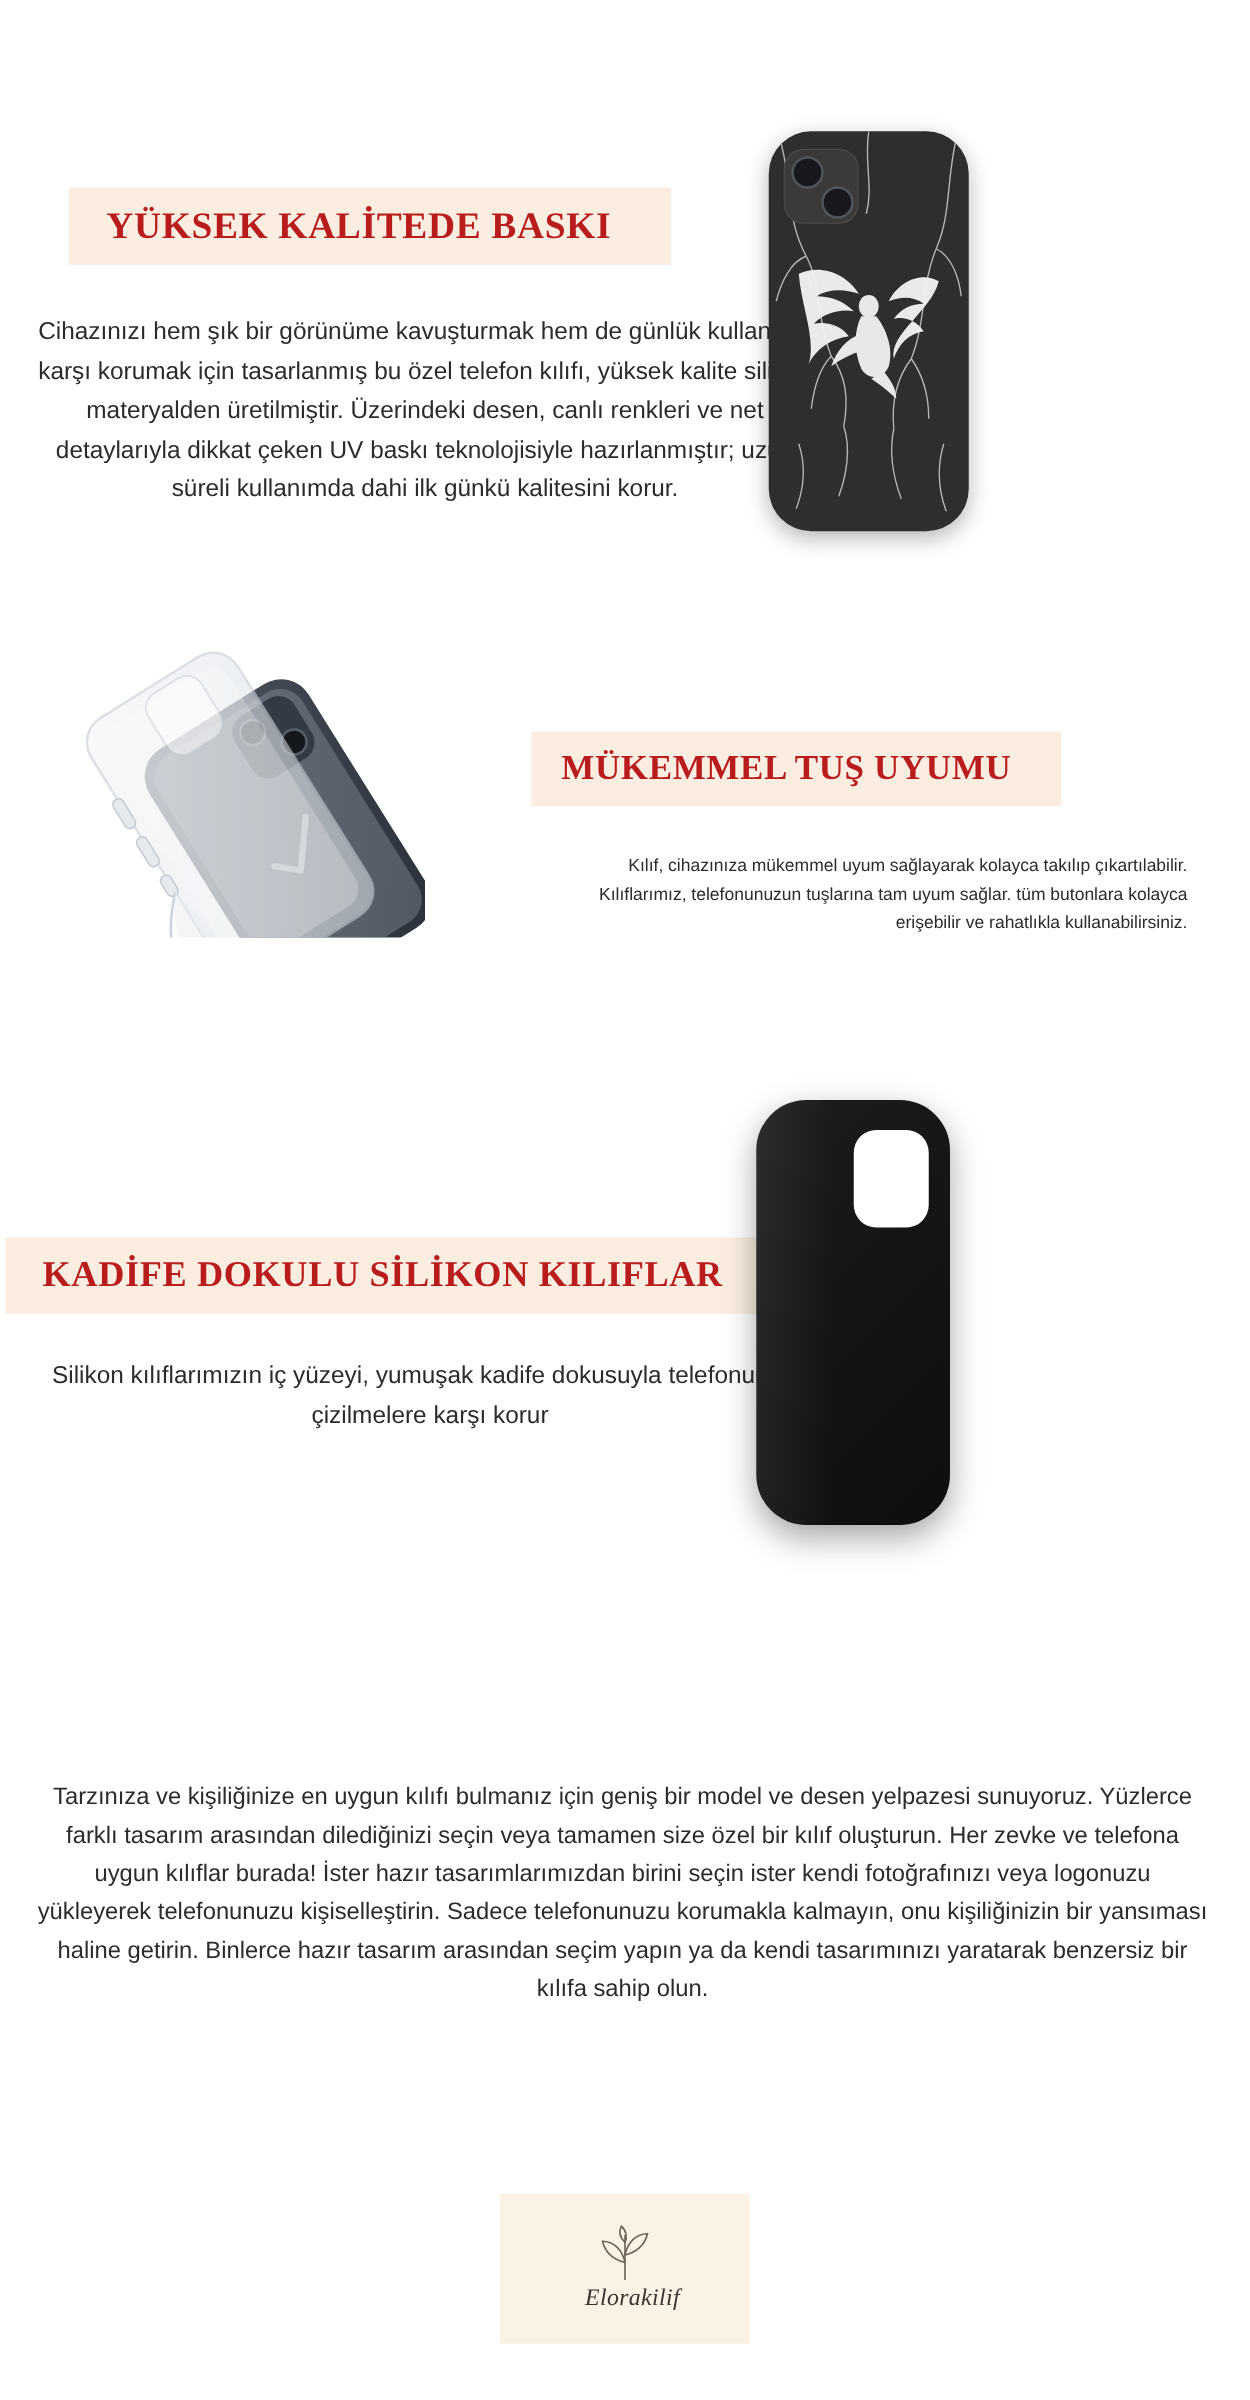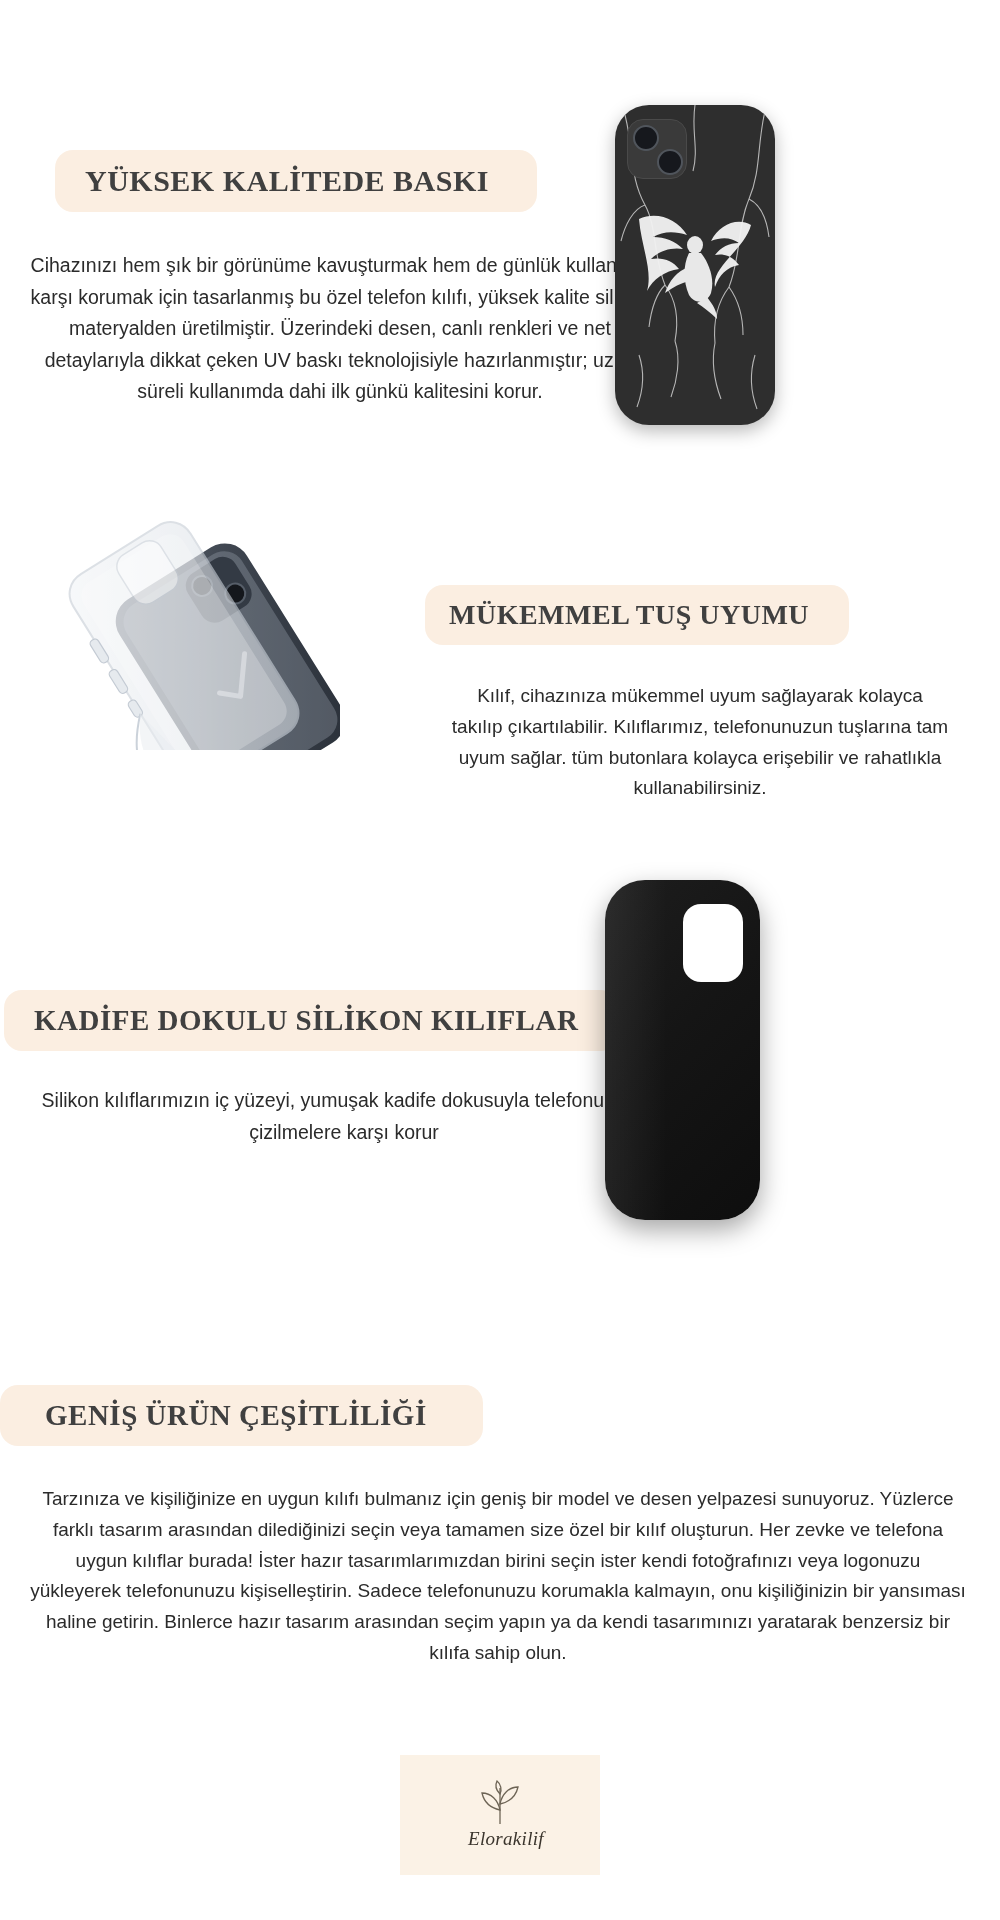--- a/index.html
+++ b/index.html
@@ -27,23 +27,22 @@
     position: absolute;
     width: 1000px;
   }
 
   .heading-band {
     display: inline-block;
     background: #fbeee1;
     font-family: "Liberation Serif", serif;
     font-weight: bold;
     letter-spacing: 0.5px;
-    color: #404040;
+    color: #b91c1c;
     white-space: nowrap;
-    border-radius: 18px;
   }
 
   .body-text {
     font-family: "Liberation Sans", sans-serif;
     color: #2b2b2b;
     line-height: 1.62;
   }
 
   
   #sec1 { top: 150px; left: 0; }
@@ -62,22 +61,22 @@
   
   #sec2 { top: 585px; left: 0; }
   #sec2 .heading-band {
     margin-left: 425px;
     font-size: 28px;
     padding: 14px 40px 14px 24px;
   }
   #sec2 .body-text {
     width: 500px;
     margin: 36px 0 0 450px;
-    font-size: 19px;
-    text-align: center;
+    font-size: 14px;
+    text-align: right;
   }
 
   
   #sec3 { top: 990px; left: 4px; }
   #sec3 .heading-band {
     margin-left: 0px;
     font-size: 29px;
     padding: 14px 40px 14px 30px;
   }
   #sec3 .body-text {
@@ -301,21 +300,20 @@
   </div>
 
   <div class="phone-wrap" id="phone3">
     <div class="soft-back">
       <div class="cam-cut"></div>
       <div class="soft-sheen"></div>
     </div>
   </div>
 
   <div class="section" id="sec4">
-    <div class="heading-band">GENİŞ ÜRÜN  ÇEŞİTLİLİĞİ</div>
     <div class="body-text">Tarzınıza ve kişiliğinize en uygun kılıfı bulmanız için geniş bir model ve desen yelpazesi sunuyoruz. Yüzlerce farklı tasarım arasından dilediğinizi seçin veya tamamen size özel bir kılıf oluşturun. Her zevke ve telefona uygun kılıflar burada! İster hazır tasarımlarımızdan birini seçin ister kendi fotoğrafınızı veya logonuzu yükleyerek telefonunuzu kişiselleştirin. Sadece telefonunuzu korumakla kalmayın, onu kişiliğinizin bir yansıması haline getirin. Binlerce hazır tasarım arasından seçim yapın ya da kendi tasarımınızı yaratarak benzersiz bir kılıfa sahip olun.</div>
   </div>
 
   <div id="footer-logo">
     <svg class="leaf" width="58" height="46" viewBox="0 0 58 46" xmlns="http://www.w3.org/2000/svg">
       <g stroke="#6d6455" stroke-width="1.3" fill="none">
         <path d="M29 44 C 29 32, 29 20, 29 8"></path>
         <path d="M29 30 C 20 28, 13 22, 11 13 C 20 13, 27 20, 29 30 Z"></path>
         <path d="M29 24 C 38 22, 45 16, 47 7 C 38 7, 31 14, 29 24 Z"></path>
         <path d="M29 14 C 25 10, 24 5, 26 1 C 30 4, 31 10, 29 14 Z"></path>

